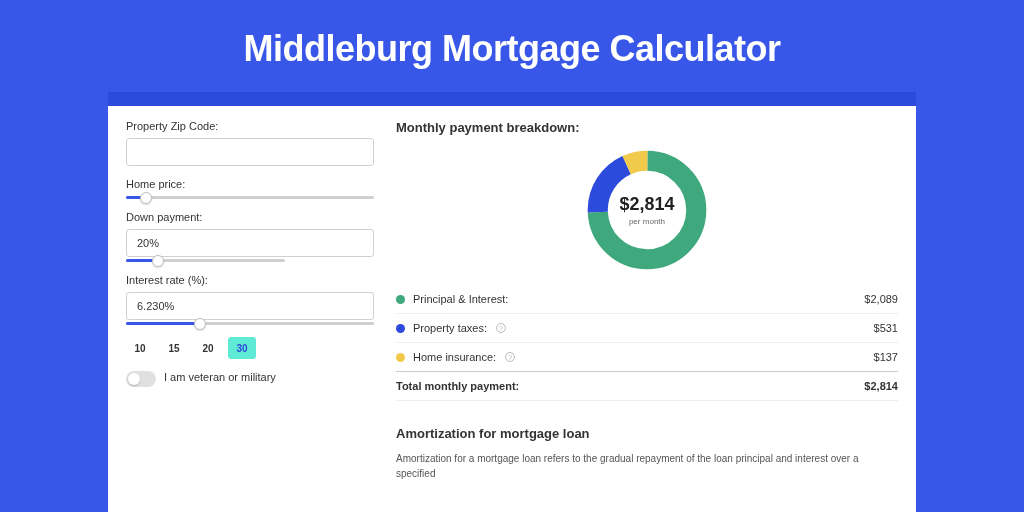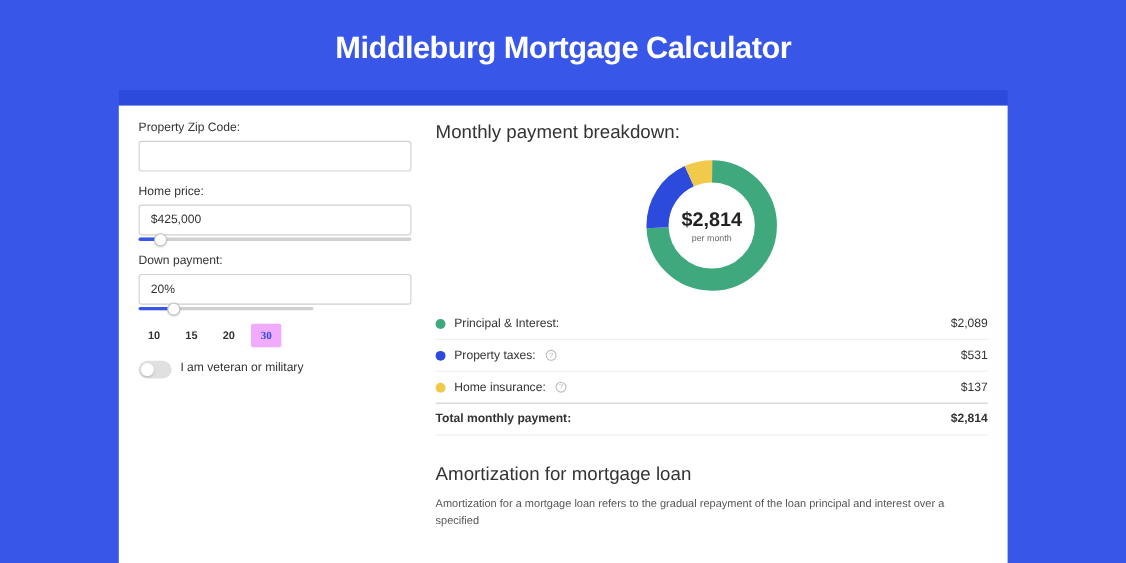--- a/index.html
+++ b/index.html
@@ -5,21 +5,21 @@
   * { box-sizing: border-box; margin: 0; padding: 0; font-family: Arial, Helvetica, sans-serif; }
   body {
     width: 1024px;
     height: 512px;
     background: #3857e8;
     overflow: hidden;
   }
   .page-title {
     text-align: center;
     color: #fff;
-    font-size: 28px;
+    font-size: 36px;
     font-weight: 700;
     padding: 28px 0 22px;
     letter-spacing: -0.5px;
   }
   .dark-band {
     background: #2c4bdc;
     margin: 0 108px;
     height: 14px;
   }
   .card {
@@ -73,38 +73,38 @@
   .period-btn {
     width: 28px; height: 22px;
     border: 1px solid transparent;
     border-radius: 3px;
     background: transparent;
     font-size: 10px; font-weight: 700;
     color: #333;
     cursor: pointer;
     display: flex; align-items: center; justify-content: center;
   }
-  .period-btn.selected { background: #f0abfc; color: #2c4bdc; font-family: Liberation Serif, serif; }
+  .period-btn.selected { background: #5eead4; color: #2c4bdc; }
 
   .toggle-row { display: flex; align-items: flex-start; gap: 8px; margin-top: 6px; }
   .toggle {
     width: 30px; height: 16px;
     background: #e0e0e0;
     border-radius: 10px;
     position: relative;
   }
   .toggle::after {
     content: "";
     position: absolute; left: 2px; top: 2px;
     width: 12px; height: 12px;
     background: #fff; border-radius: 50%;
     box-shadow: 0 1px 2px rgba(0,0,0,0.2);
   }
 
-  .section-title { font-weight: 400; font-size: 17px; margin-bottom: 10px; }
+  .section-title { font-weight: 700; font-size: 13px; margin-bottom: 10px; }
 
   .donut-svg { display: block; margin: 0 auto; }
   .donut-center-amount { font-size: 20px; font-weight: 700; fill: #222; }
   .donut-center-sub { font-size: 10px; fill: #666; }
 
   .legend-row {
     display: flex; align-items: center; justify-content: space-between;
     padding: 8px 0; border-bottom: 1px solid #eee;
   }
   .legend-row:last-of-type { border-bottom: none; }
@@ -133,38 +133,45 @@
 
   <div class="left-col">
 
     <div class="form-group">
       <label class="field-label">Property Zip Code:</label>
       <input class="text-input" value="" style="">
     </div>
 
     <div class="form-group">
       <label class="field-label">Home price:</label>
-      <input class="text-input" value="$425,000" style="">
       <div class="slider-track">
         <div class="slider-fill" id="price-fill" style="width: 8%;"></div>
         <div class="slider-thumb" id="price-thumb" style="left: 8%;"></div>
       </div>
     </div>
 
     <div class="form-group">
       <label class="field-label">Down payment:</label>
       <div class="row-2">
         <input class="text-input" value="20%" style="">
       </div>
       <div class="slider-track" style="width:64%">
         <div class="slider-fill" id="down-fill" style="width: 20%;"></div>
         <div class="slider-thumb" id="down-thumb" style="left: 20%;"></div>
       </div>
     </div>
 
+    <div class="form-group">
+      <label class="field-label">Interest rate (%):</label>
+      <input class="text-input" value="6.230%" style="">
+      <div class="slider-track">
+        <div class="slider-fill" id="rate-fill" style="width: 30%;"></div>
+        <div class="slider-thumb" id="rate-thumb" style="left: 30%;"></div>
+      </div>
+    </div>
 
     <div class="form-group">
       <div class="period-btns" id="period-btns">
           <button class="period-btn">10</button>
           <button class="period-btn">15</button>
           <button class="period-btn">20</button>
           <button class="period-btn selected">30</button>
         </div>
     </div>
 

